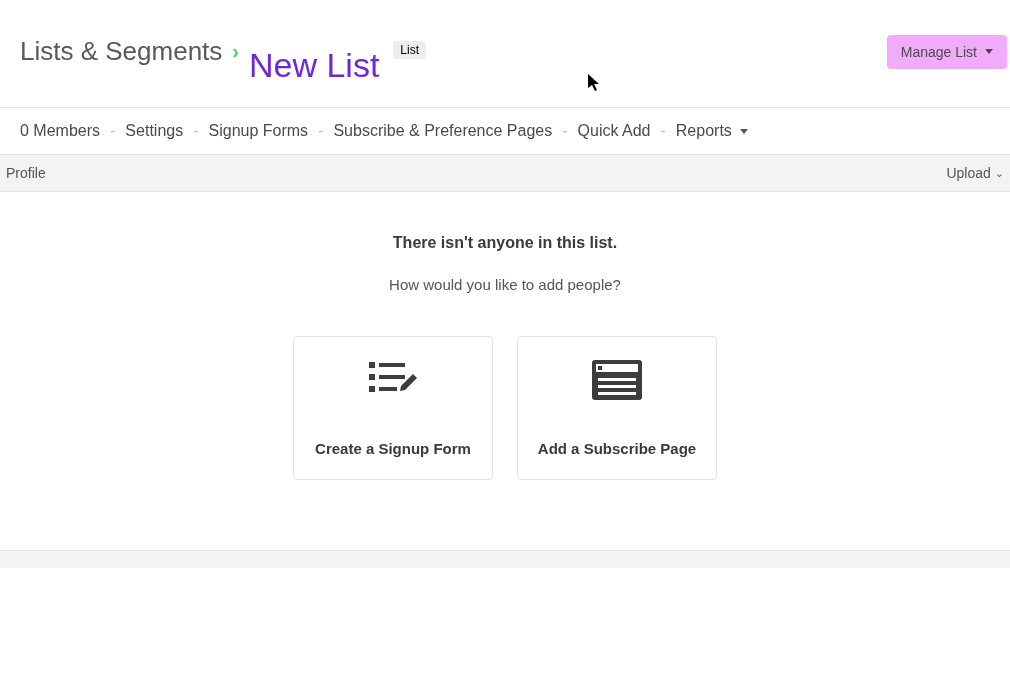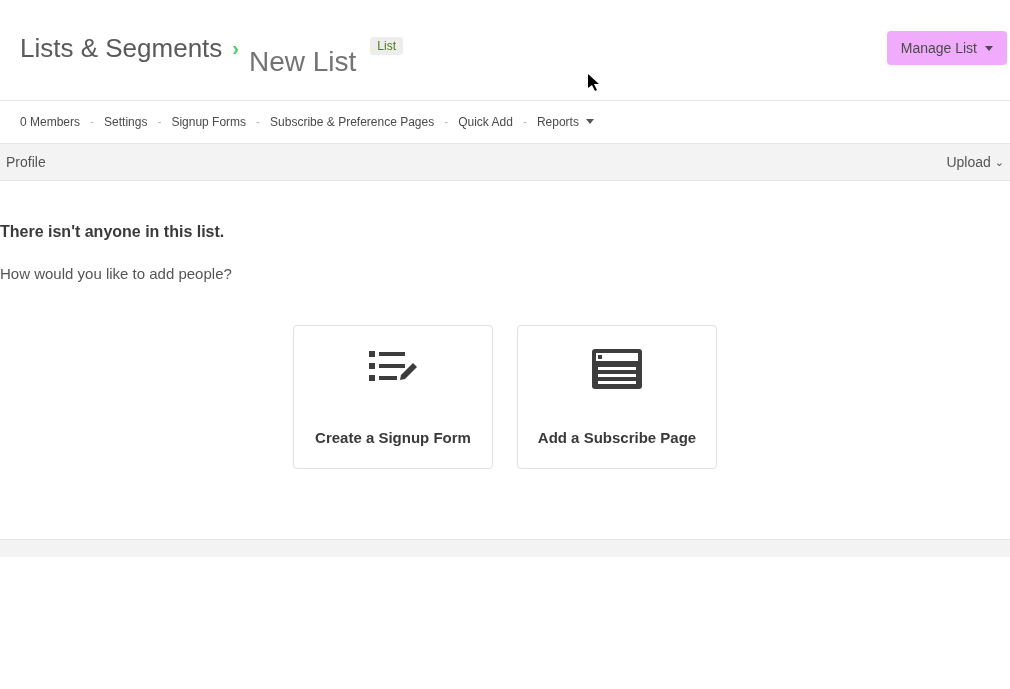--- a/index.html
+++ b/index.html
@@ -25,28 +25,28 @@
       color: #5a5a5a;
       font-weight: 400;
       cursor: pointer;
     }
     .chevron-right {
       color: #4bd163;
       font-size: 20px;
       font-weight: 700;
     }
     .current-title {
-      font-size: 28px;
-      color: #737373;
+      font-size: 34px;
+      color: #6d28d9;
       font-weight: 400;
       margin-top: 28px;
     }
     .list-badge {
       background: #ededed;
-      color: #4d7c0f;
+      color: #000000;
       font-size: 12px;
       padding: 2px 7px;
       border-radius: 3px;
       margin-left: 4px;
       position: relative;
       top: -2px;
     }
     .manage-btn {
       background: #f0abfc;
       color: #4a4a4a;
@@ -78,38 +78,38 @@
       top: -2px;
     }
     .divider-line {
       border-top: 1px solid #e5e5e5;
     }
     .subnav {
       display: flex;
       align-items: center;
       padding: 14px 20px;
       gap: 10px;
-      font-size: 12px;
+      font-size: 16px;
       color: #4a4a4a;
     }
     .subnav-item { cursor: pointer; }
     .subnav-sep { color: #bbb; }
     .table-header {
       background: #f3f3f3;
       border-top: 1px solid #e5e5e5;
       border-bottom: 1px solid #e5e5e5;
       display: flex;
       justify-content: space-between;
       padding: 10px 6px;
       font-size: 14px;
       color: #555;
     }
     .th-added { display: flex; align-items: center; gap: 4px; cursor: pointer; }
     .empty-state {
-      text-align: left;
+      text-align: center;
       padding: 42px 0 20px;
     }
     .empty-title {
       font-size: 16px;
       font-weight: 600;
       color: #3a3a3a;
       margin-bottom: 24px;
     }
     .empty-sub {
       font-size: 15px;

